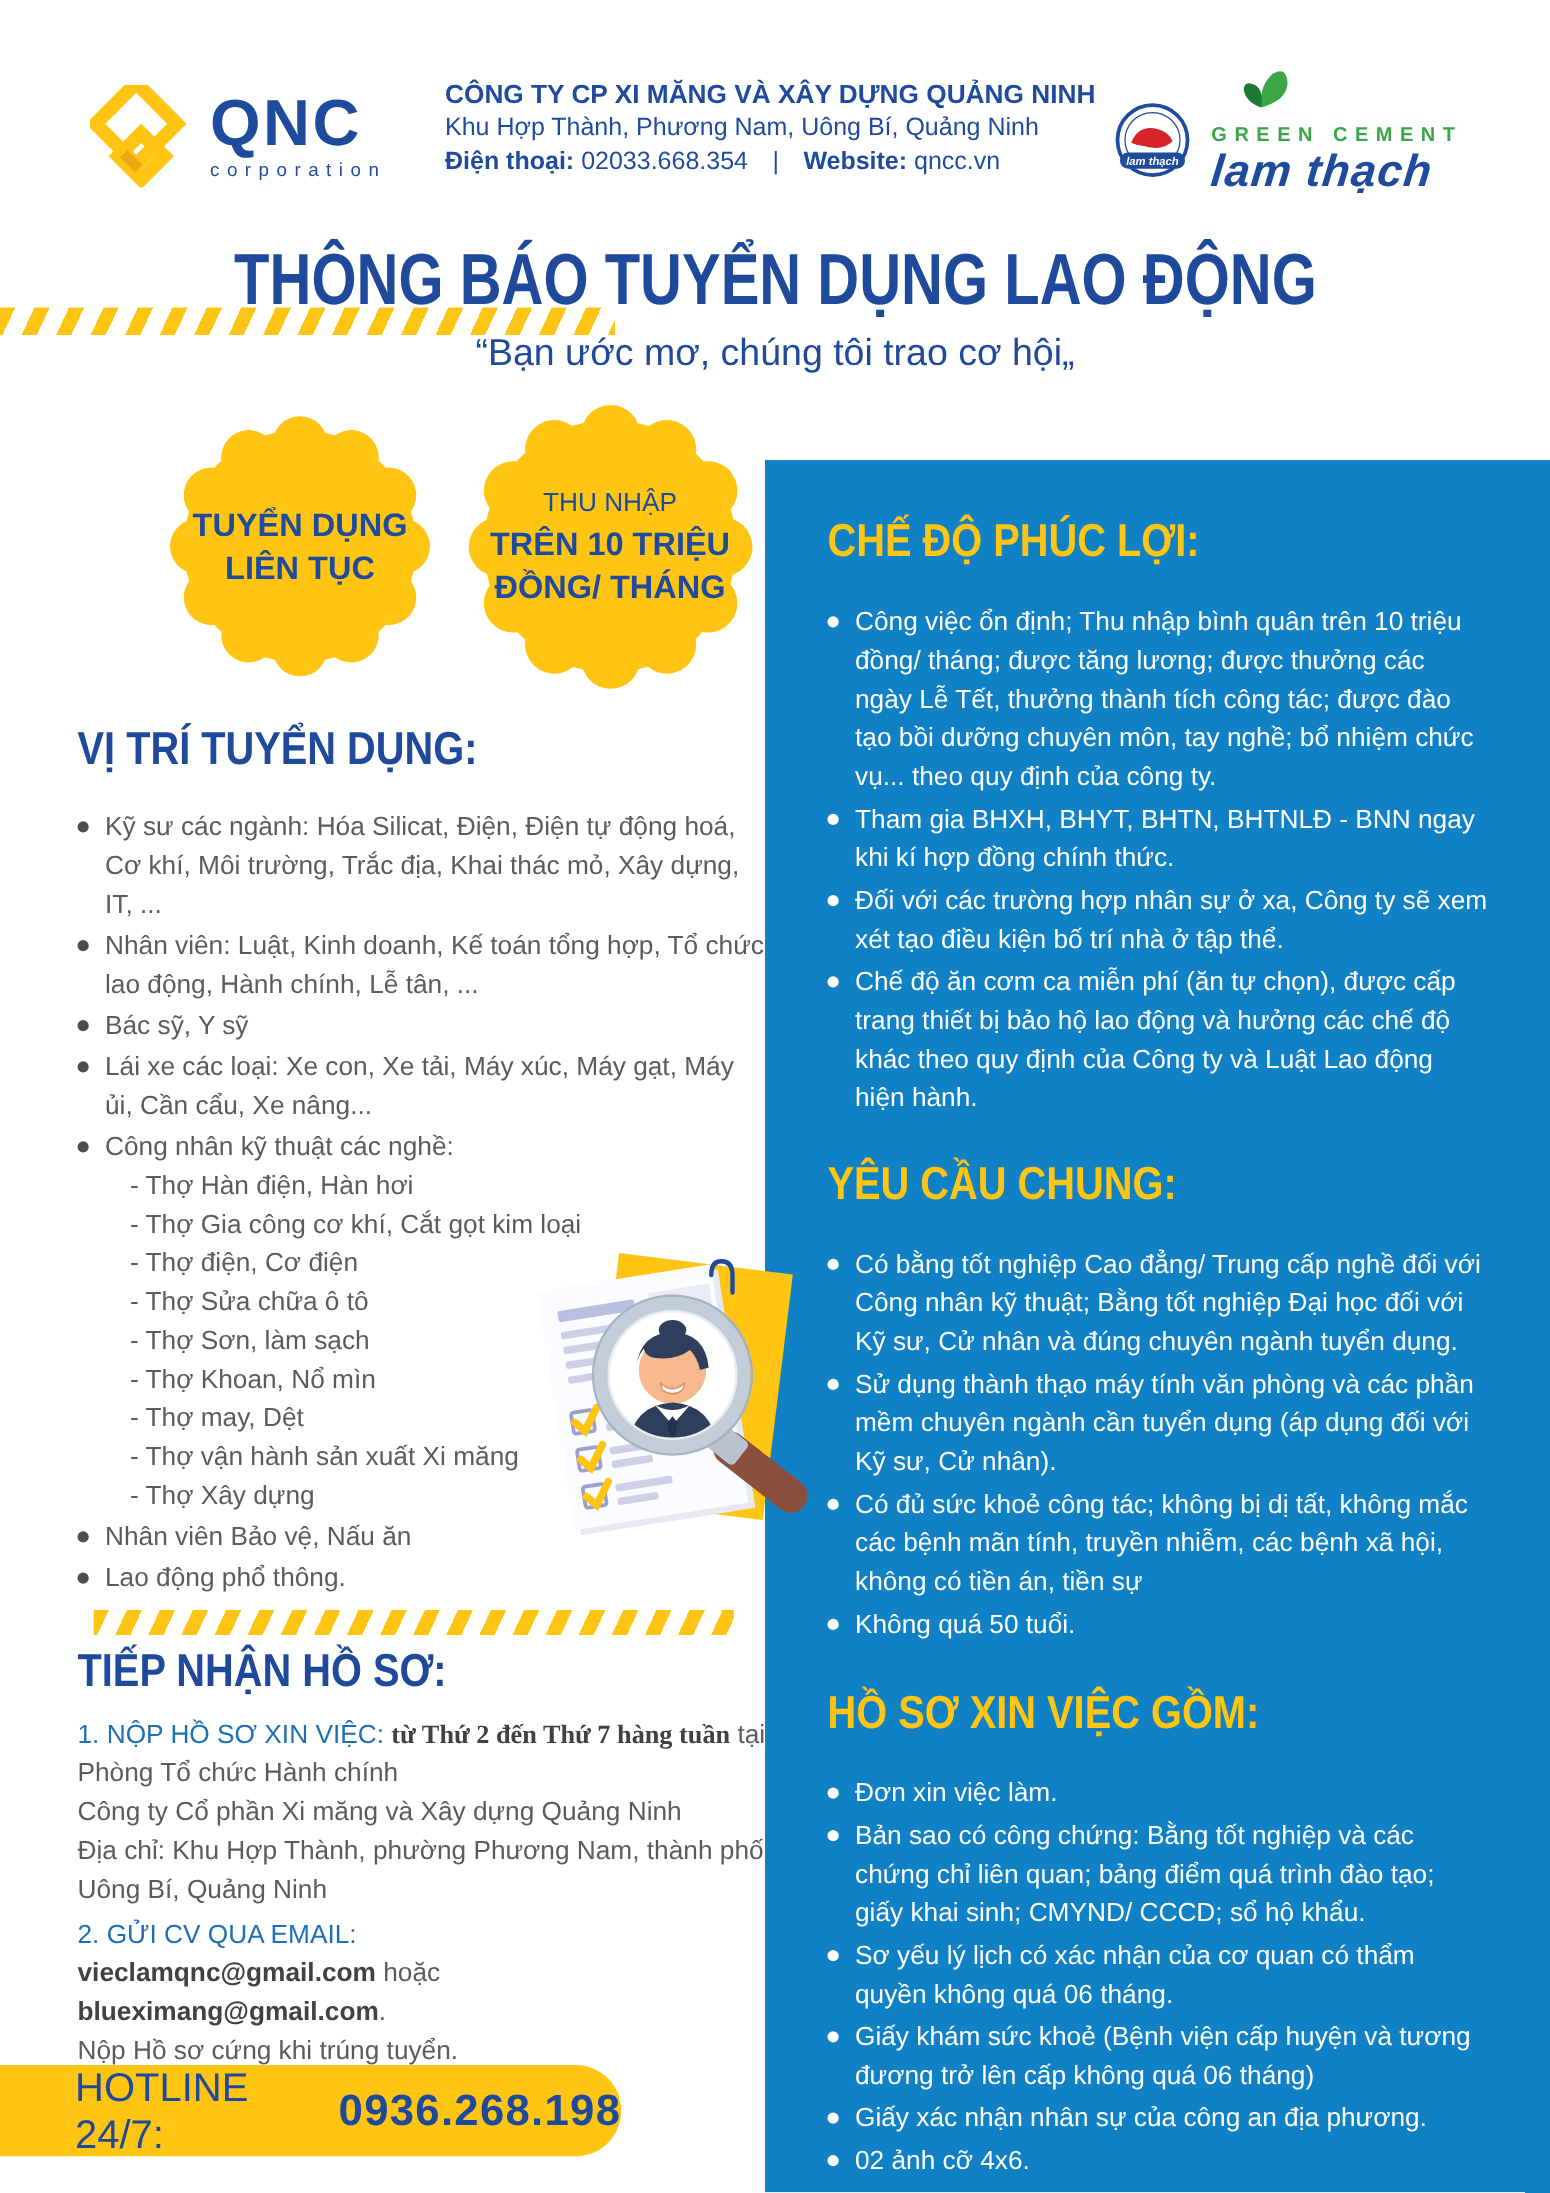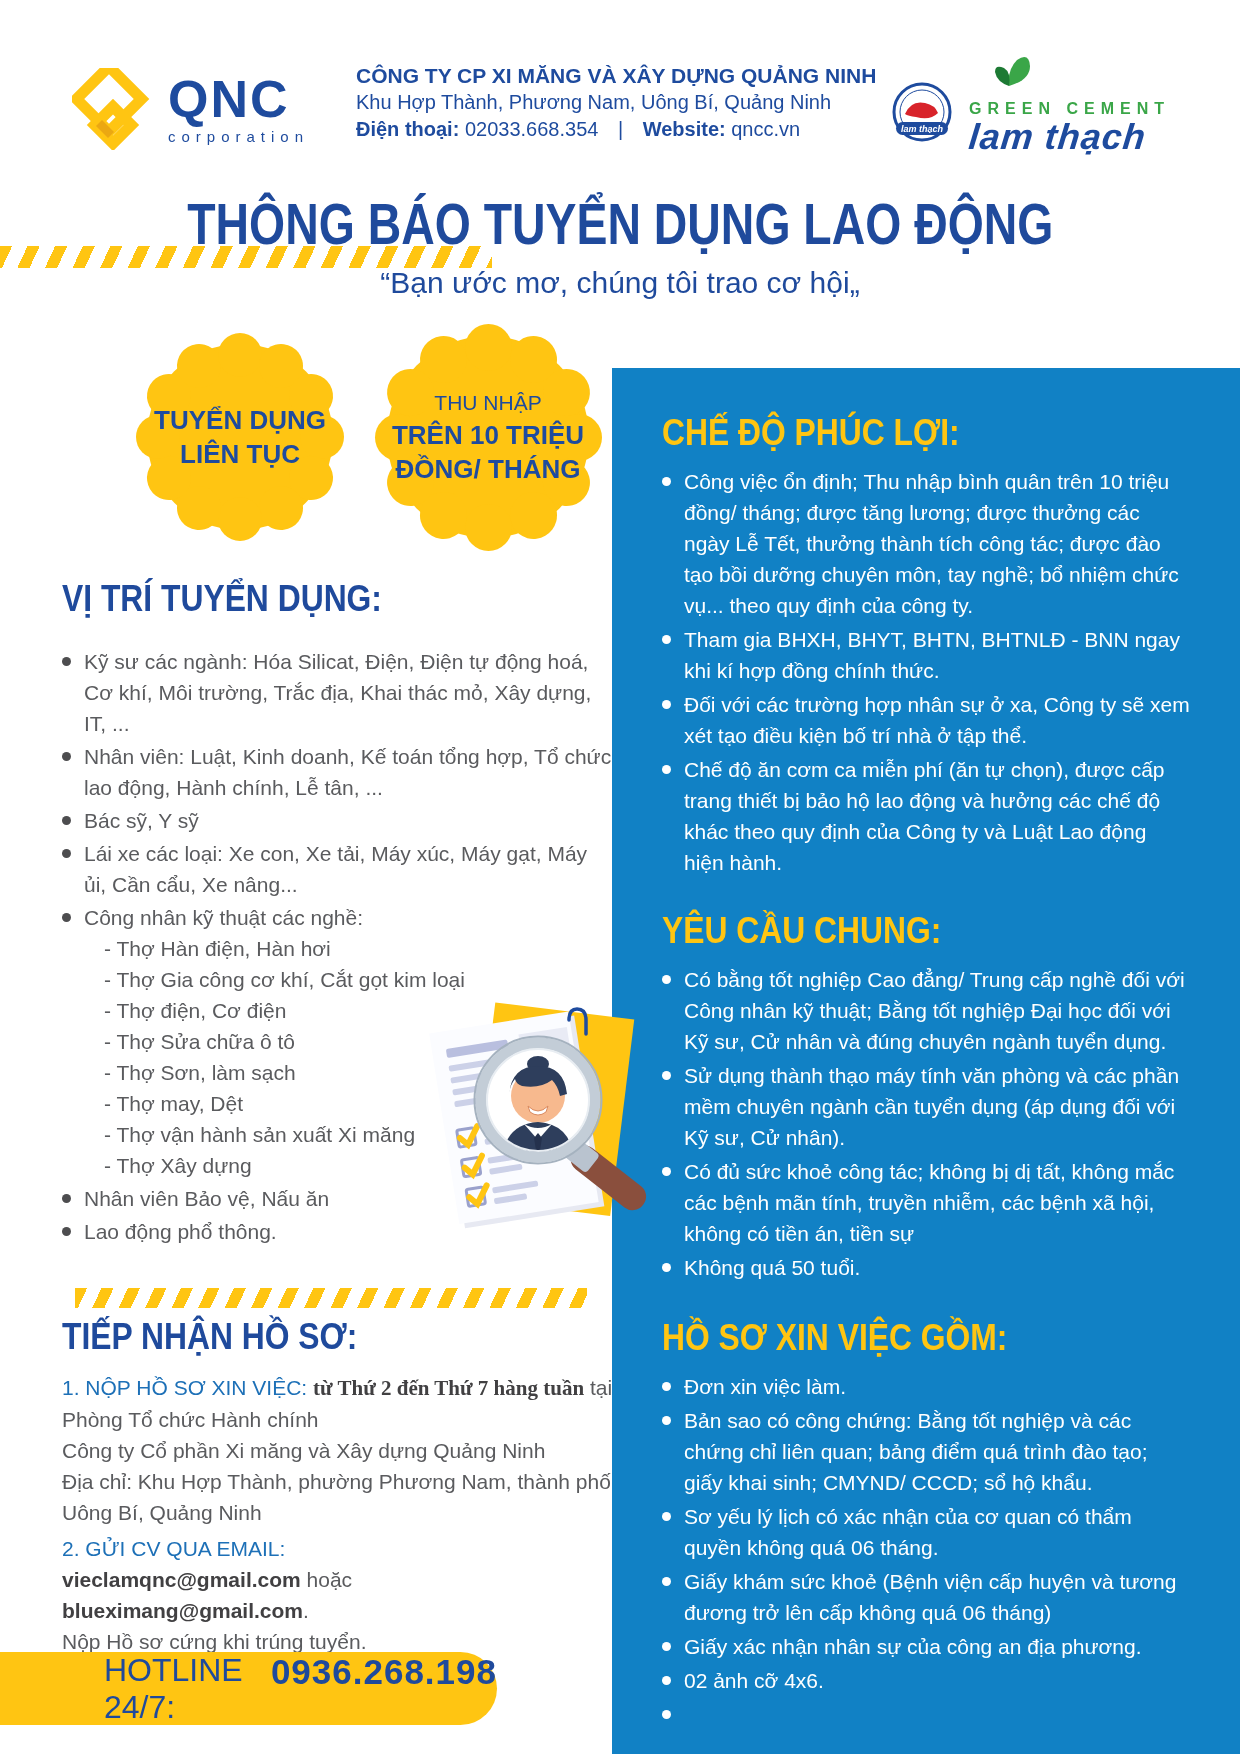--- a/index.html
+++ b/index.html
@@ -54,29 +54,29 @@
     background:repeating-linear-gradient(115deg,#ffc512 0 11px, rgba(255,255,255,0) 11px 24px); }
   .receive-heading { position:absolute; left:62px; top:1316px; }
   .receive-body { position:absolute; left:62px; top:1372px; width:560px; font-size:21px; line-height:31px; color:#5a5b5e; }
   .blue-label { color:#1d70b7; }
   .bold-gray { color:#414042; font-weight:bold;font-family:Liberation Serif, serif; }
   .receive-body .m2 { margin-top:5px; }
   .email { color:#414042; font-weight:bold; text-decoration:none; }
 
   
   .hotline { position:absolute; left:0; top:1652px; width:497px; height:73px; background:#ffc512;
-    border-radius:0 37px 37px 0; display:flex; align-items:flex-start; padding-left:104px; gap:4px; }
+    border-radius:0 37px 37px 0; display:flex; align-items:center; padding-left:60px; gap:4px; }
   .hotline .hl-label { font-size:32px; color:#1f4a9c; font-weight:500; }
   .hotline .hl-number { font-size:35px; color:#1f4a9c; font-weight:bold; letter-spacing:1px; }
 
   
   .blue-panel { position:absolute; left:612px; top:368px; width:628px; height:1386px;
     background:#1181c5; padding:44px 50px 16px 50px; }
   .h-yellow { font-size:37px; font-weight:bold; color:#ffc512; }
-  .panel-list { font-size:21px; line-height:31px; color:#ffffff; width:528px; margin-top:12px; }
+  .panel-list { font-size:21px; line-height:31px; color:#ffffff; width:528px; margin-top:28px; }
   .panel-list .dot { background:#ffffff; }
   .panel-list .b-item { margin-bottom:3px; }
   .mt-sec { margin-top:32px; display:block; }
   .mt-sec-lg { margin-top:34px; display:block; }
 
   
   .illus { position:absolute; left:420px; top:1000px; z-index:3; }
 </style>
 </head>
 <body>
@@ -212,20 +212,21 @@
       <div class="b-item">
         <span class="dot"></span>
         <div class="p-body">
           <span>Công nhân kỹ thuật các nghề:</span>
           <div>
             <div class="sub-item">- Thợ Hàn điện, Hàn hơi</div>
             <div class="sub-item">- Thợ Gia công cơ khí, Cắt gọt kim loại</div>
             <div class="sub-item">- Thợ điện, Cơ điện</div>
             <div class="sub-item">- Thợ Sửa chữa ô tô</div>
             <div class="sub-item">- Thợ Sơn, làm sạch</div>
+            <div class="sub-item">- Thợ Khoan, Nổ mìn</div>
             <div class="sub-item">- Thợ may, Dệt</div>
             <div class="sub-item">- Thợ vận hành sản xuất Xi măng</div>
             <div class="sub-item">- Thợ Xây dựng</div>
           </div>
         </div>
       </div>
 
       <div class="b-item">
         <span class="dot"></span>
         <div class="p-body">

